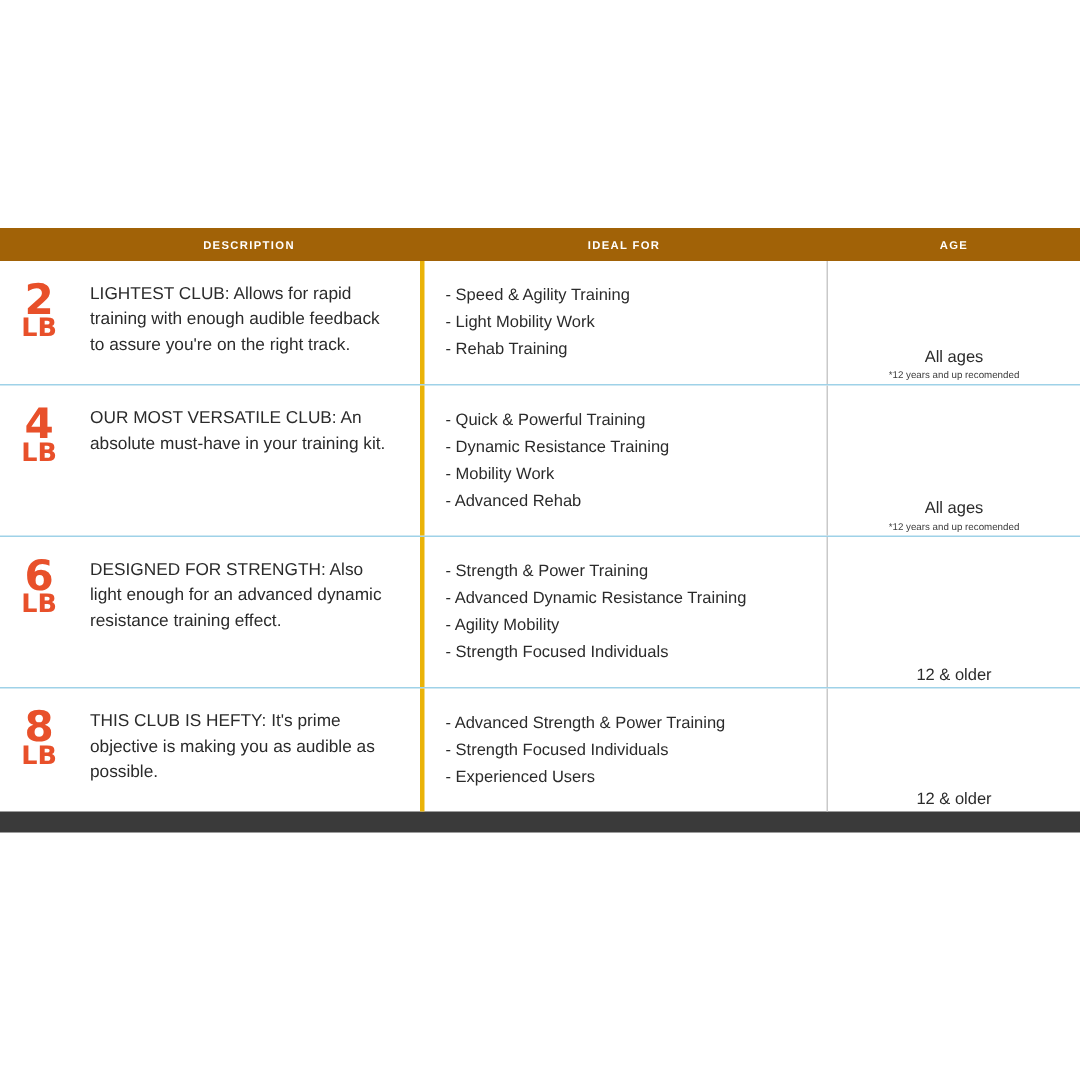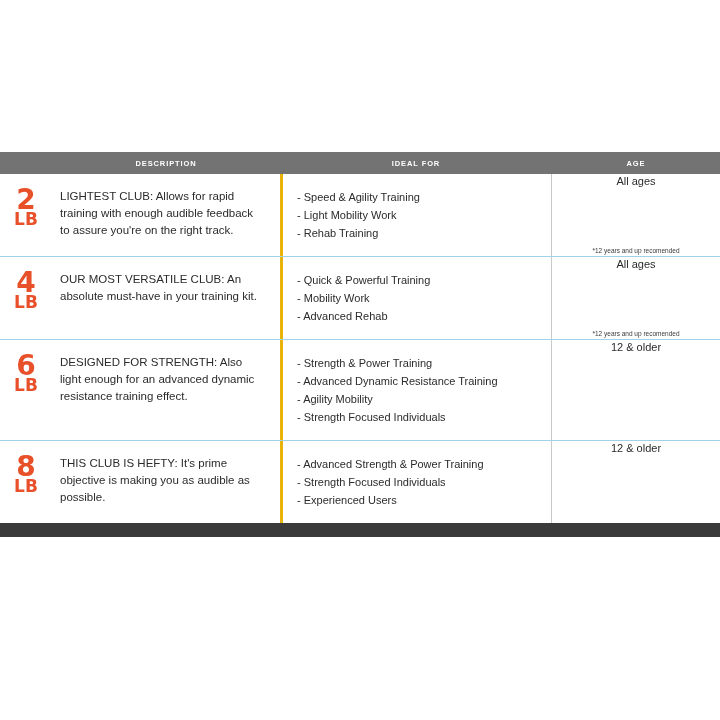--- a/index.html
+++ b/index.html
@@ -21,21 +21,21 @@
   }
   .table-wrap {
     position: absolute;
     left: 0;
     top: 152px;
     width: 720px;
   }
   
   .header-bar {
     display: flex;
-    background: #737373;
+    background: #a16207;
     height: 22px;
     align-items: center;
   }
   .col-weight { width: 52px; flex: 0 0 52px; }
   .col-desc   { width: 228px; flex: 0 0 228px; }
   .col-ideal  { width: 272px; flex: 0 0 272px; }
   .col-age    { width: 168px; flex: 0 0 168px; }
 
   .header-bar .hcell {
     color: #ffffff;
@@ -121,21 +121,21 @@
   }
 
   
   .age-cell {
     width: 168px;
     flex: 0 0 168px;
     box-sizing: border-box;
     display: flex;
     flex-direction: column;
     align-items: center;
-    justify-content: space-between;
+    justify-content: flex-end;
     text-align: center;
     color: #2b2b2b;
   }
   .age-main {
     font-size: 11px;
     line-height: 15px;
   }
   .age-note {
     font-size: 6.5px;
     line-height: 10px;
@@ -185,20 +185,21 @@
 
       <div class="row">
         <div class="weight-cell">
           <span class="weight-num">4</span>
           <span class="weight-unit">LB</span>
         </div>
         <div class="desc-cell">OUR MOST VERSATILE CLUB: An absolute must-have in your training kit.</div>
         <div class="ideal-cell">
           <ul>
             <li>Quick &amp; Powerful Training</li>
+            <li>Dynamic Resistance Training</li>
             <li>Mobility Work</li>
             <li>Advanced Rehab</li>
           </ul>
         </div>
         <div class="age-cell">
           <span class="age-main">All ages</span>
           <span class="age-note">*12 years and up recomended</span>
         </div>
       </div>
 

